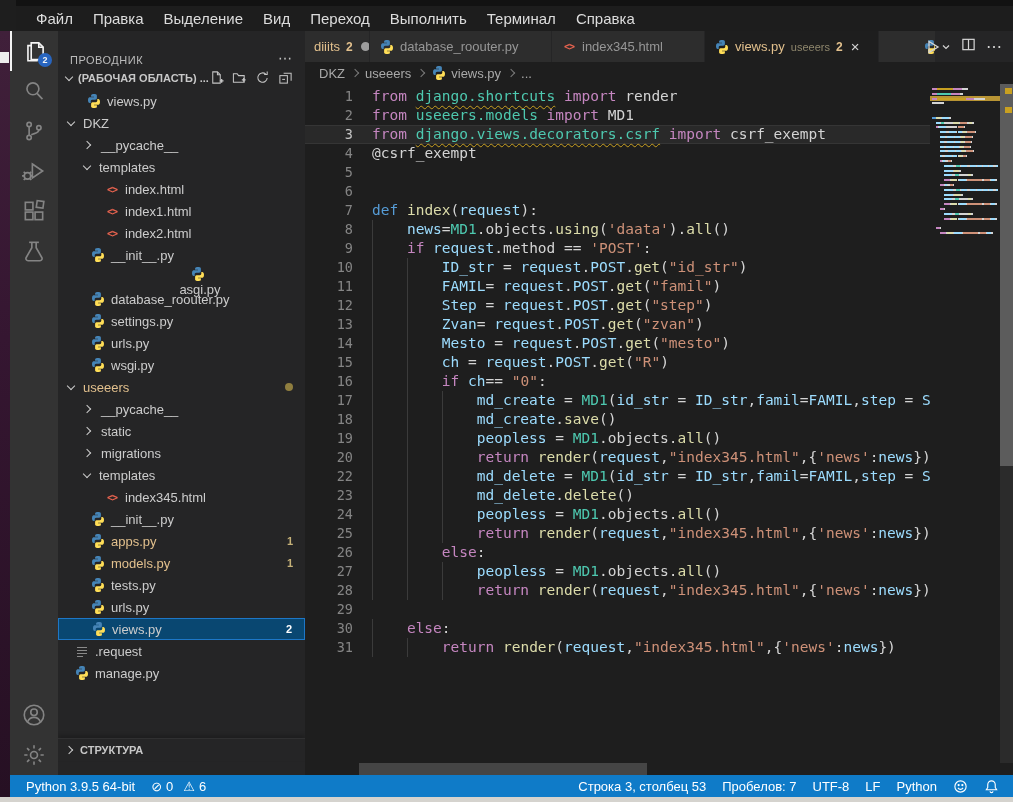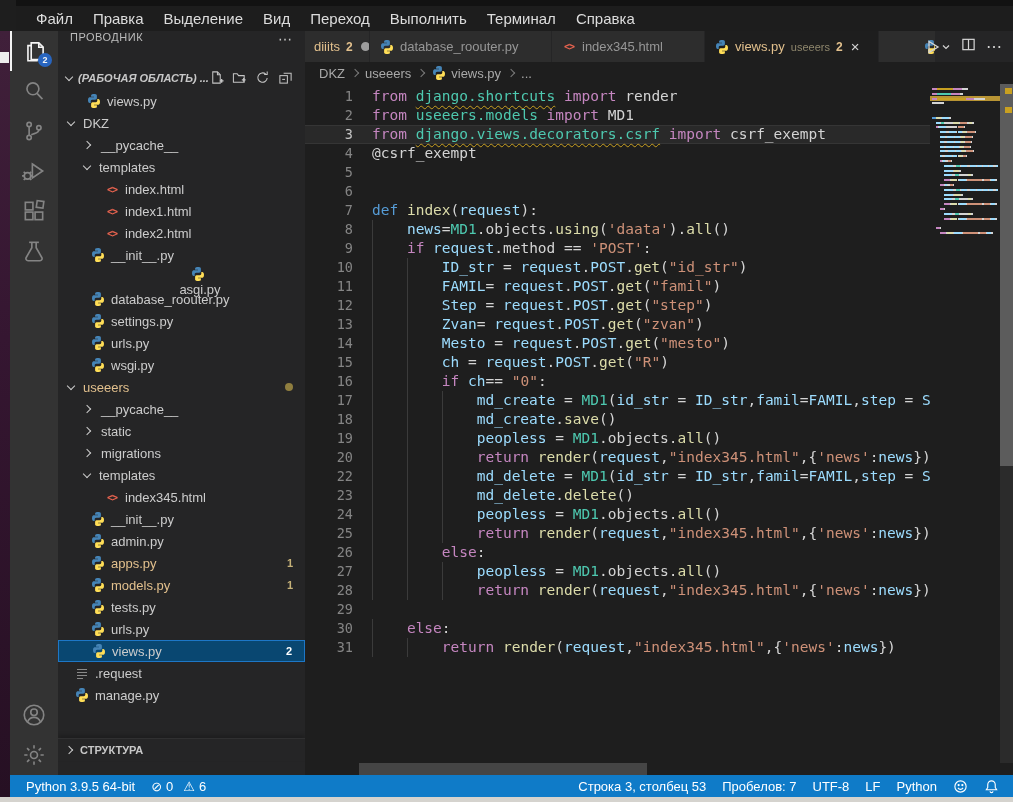--- a/index.html
+++ b/index.html
@@ -20,25 +20,25 @@
   .activitybar{width:48px;background:#333333;display:flex;flex-direction:column;align-items:center;flex:none;}
   .act-icon{width:48px;height:40px;display:flex;align-items:center;justify-content:center;position:relative;opacity:.95;}
   .act-icon svg{stroke:#898989;fill:none;stroke-width:1.5;}
   .act-icon.active svg{stroke:#ffffff;}
   .act-icon.active{border-left:2px solid #fff;box-sizing:border-box;}
   .act-badge{position:absolute;right:6px;bottom:4px;background:#2868c7;color:#fff;font-size:9px;
     border-radius:8px;min-width:14px;height:14px;line-height:14px;text-align:center;font-weight:bold;}
   .act-spacer{flex:1;}
   
   .sidebar{width:247px;background:#252526;flex:none;position:relative;overflow:hidden;}
-  .sb-title{height:35px;display:flex;align-items:flex-start;padding:0 12px;font-size:11px;color:#bbbbbb;letter-spacing:.5px;}
+  .sb-title{height:35px;display:flex;align-items:flex-end;padding:0 12px;font-size:11px;color:#bbbbbb;letter-spacing:.5px;}
   .sb-title .grow{flex:1;}
   .sb-dots{color:#c5c5c5;font-size:14px;letter-spacing:1px;}
   .ws-header{height:24px;display:flex;align-items:center;font-size:11px;font-weight:bold;color:#c8c8c8;padding:0 6px;}
-  .ws-header .grow{flex:1;min-width:0;white-space:nowrap;overflow:hidden;font-style:italic;}
+  .ws-header .grow{flex:1;min-width:0;white-space:nowrap;overflow:hidden;}
   .ws-actions{display:flex;gap:8px;padding-right:6px;}
   .ws-actions svg{stroke:#c5c5c5;fill:none;stroke-width:1.1;}
   .chev{display:inline-block;width:5px;height:5px;border-right:1.4px solid #cccccc;border-bottom:1.4px solid #cccccc;flex:none;}
   .chev.right{transform:rotate(-45deg);}
   .chev.down{transform:rotate(45deg);}
   .tree{font-size:13px;}
   .tree-row{height:22px;display:flex;align-items:center;white-space:nowrap;position:relative;box-sizing:border-box;color:#cccccc;}
   .tree-row .lbl{margin-left:5px;}
   .tree-row.selected{background:#094771;border:1px solid #1d77c7;}
   .tree-row .badge{position:absolute;right:12px;font-size:11px;font-weight:bold;color:#c5b178;}
@@ -320,29 +320,20 @@
             <span class="lbl">index345.html</span>
           </div>
           <div class="tree-row" style="padding-left: 32px;">
             <span class="ficon">
               <svg width="16" height="16" viewBox="0 0 16 16">
                 <path fill="#4584b6" d="M7.9 1C5 1 5.1 2.3 5.1 2.3v1.5H8v.4H3.9S2 3.9 2 6.9s1.7 3 1.7 3h1V8.4S4.6 6.7 6.4 6.7h2.9s1.6 0 1.6-1.6V2.7S11.2 1 7.9 1z"></path>
                 <path fill="#ffde57" d="M8.1 15c2.9 0 2.8-1.3 2.8-1.3v-1.5H8v-.4h4.1s1.9.3 1.9-2.7-1.7-3-1.7-3h-1v1.5s.1 1.7-1.7 1.7H6.7s-1.6 0-1.6 1.6v2.4S4.8 15 8.1 15z"></path>
               </svg>
             </span>
             <span class="lbl">__init__.py</span>
-          </div>
-          <div class="tree-row" style="padding-left: 32px;">
-            <span class="ficon">
-              <svg width="16" height="16" viewBox="0 0 16 16">
-                <path fill="#4584b6" d="M7.9 1C5 1 5.1 2.3 5.1 2.3v1.5H8v.4H3.9S2 3.9 2 6.9s1.7 3 1.7 3h1V8.4S4.6 6.7 6.4 6.7h2.9s1.6 0 1.6-1.6V2.7S11.2 1 7.9 1z"></path>
-                <path fill="#ffde57" d="M8.1 15c2.9 0 2.8-1.3 2.8-1.3v-1.5H8v-.4h4.1s1.9.3 1.9-2.7-1.7-3-1.7-3h-1v1.5s.1 1.7-1.7 1.7H6.7s-1.6 0-1.6 1.6v2.4S4.8 15 8.1 15z"></path>
-              </svg>
-            </span>
-            <span class="lbl">admin.py</span>
           </div>
           <div class="tree-row" style="padding-left: 32px;">
             <span class="ficon">
               <svg width="16" height="16" viewBox="0 0 16 16">
                 <path fill="#4584b6" d="M7.9 1C5 1 5.1 2.3 5.1 2.3v1.5H8v.4H3.9S2 3.9 2 6.9s1.7 3 1.7 3h1V8.4S4.6 6.7 6.4 6.7h2.9s1.6 0 1.6-1.6V2.7S11.2 1 7.9 1z"></path>
                 <path fill="#ffde57" d="M8.1 15c2.9 0 2.8-1.3 2.8-1.3v-1.5H8v-.4h4.1s1.9.3 1.9-2.7-1.7-3-1.7-3h-1v1.5s.1 1.7-1.7 1.7H6.7s-1.6 0-1.6 1.6v2.4S4.8 15 8.1 15z"></path>
               </svg>
             </span>
             <span class="lbl mod-yellow">apps.py</span>
             <span class="badge">1</span>

